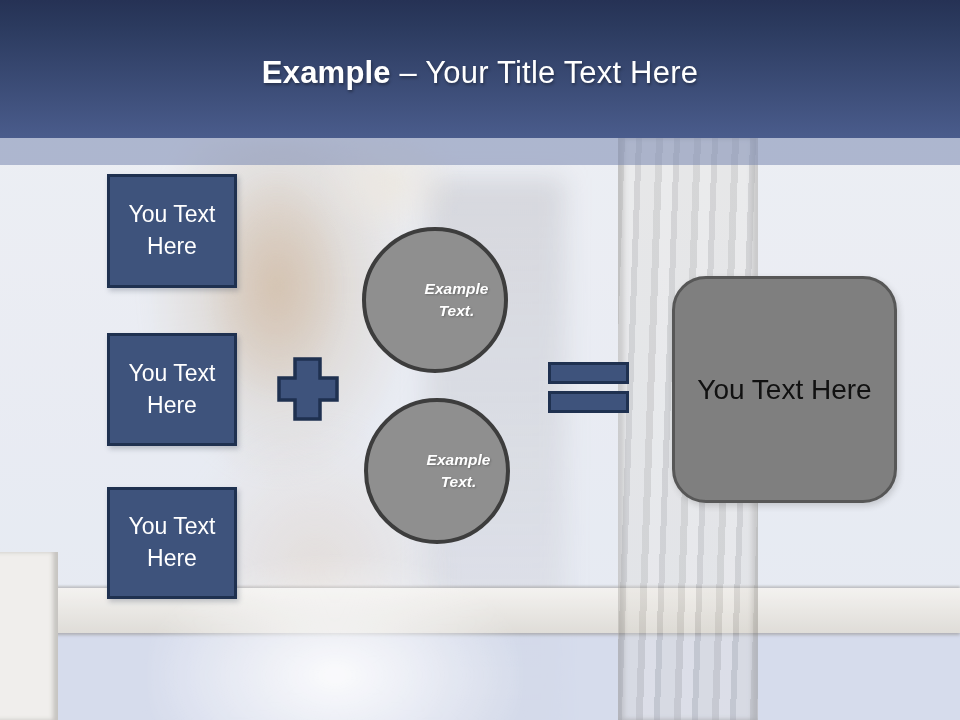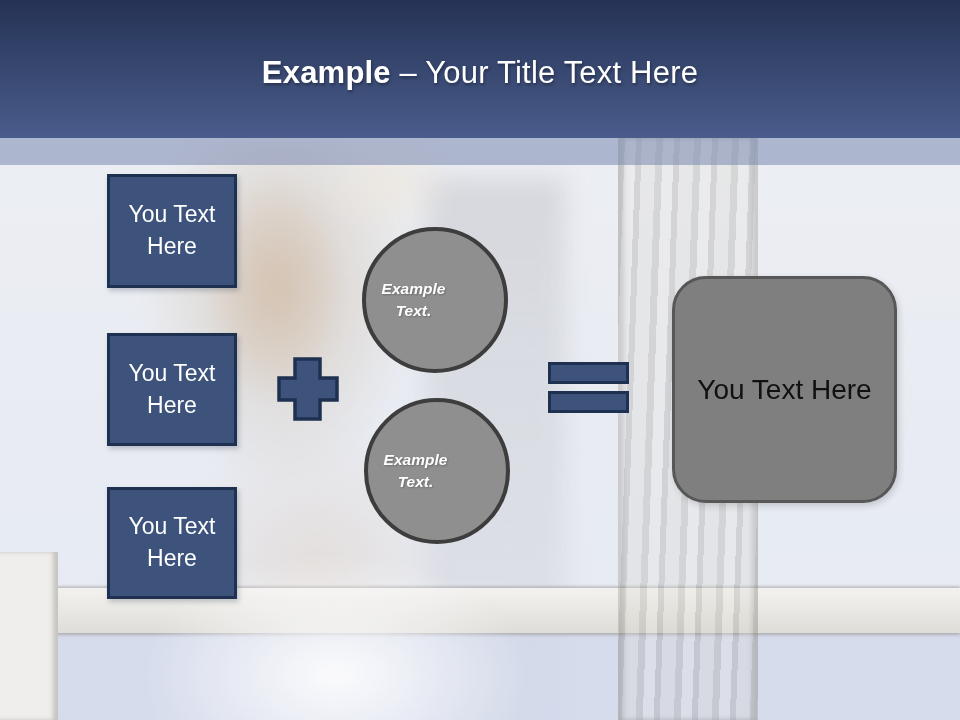--- a/index.html
+++ b/index.html
@@ -61,21 +61,21 @@
   .input-2{top:333px;height:113px;}
   .input-3{top:487px;height:112px;}
 
   .plus-wrap{position:absolute;left:277px;top:357px;width:62px;height:64px;}
   .equals-wrap{position:absolute;left:548px;top:362px;width:81px;height:51px;
     display:flex;flex-direction:column;justify-content:space-between;}
   .equals-bar{width:81px;height:22px;background:var(--operator-fill);border:3px solid var(--operator-border);}
 
   .circle{position:absolute;width:146px;height:146px;border-radius:50%;
     background:var(--circle-fill);border:4px solid var(--circle-border);
-    display:flex;align-items:center;justify-content:flex-start;text-align:center;
+    display:flex;align-items:center;justify-content:flex-end;text-align:center;
     color:var(--circle-text);font-size:15.5px;font-weight:700;font-style:italic;line-height:1.45;
     text-shadow:1px 1px 2px rgba(0,0,0,.25);}
   .circle-1{left:362px;top:227px;}
   .circle-2{left:364px;top:398px;}
   .circle .circle-label{width:95px;}
 
   .result-box{position:absolute;left:672px;top:276px;width:225px;height:227px;
     background:var(--result-fill);border:3px solid var(--result-border);border-radius:34px;
     display:flex;align-items:center;justify-content:center;text-align:center;
     color:var(--result-text);font-size:28px;line-height:1.2;

